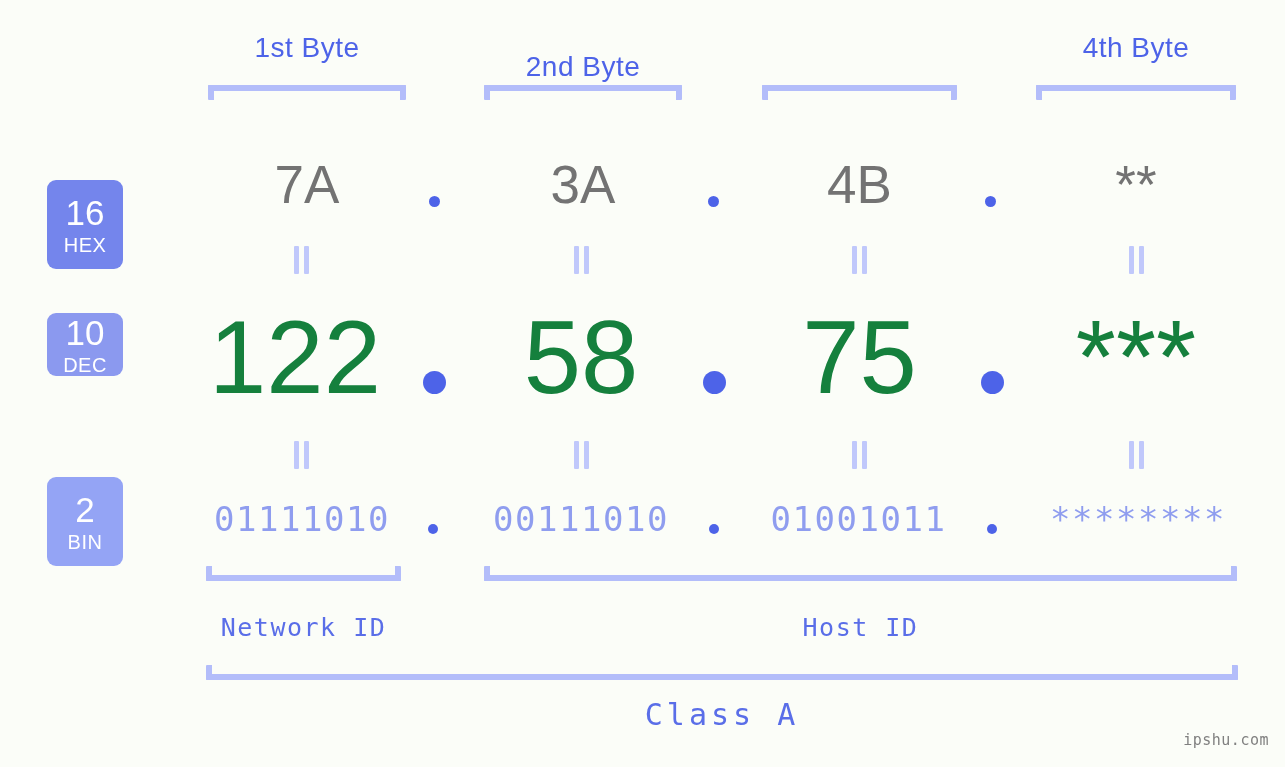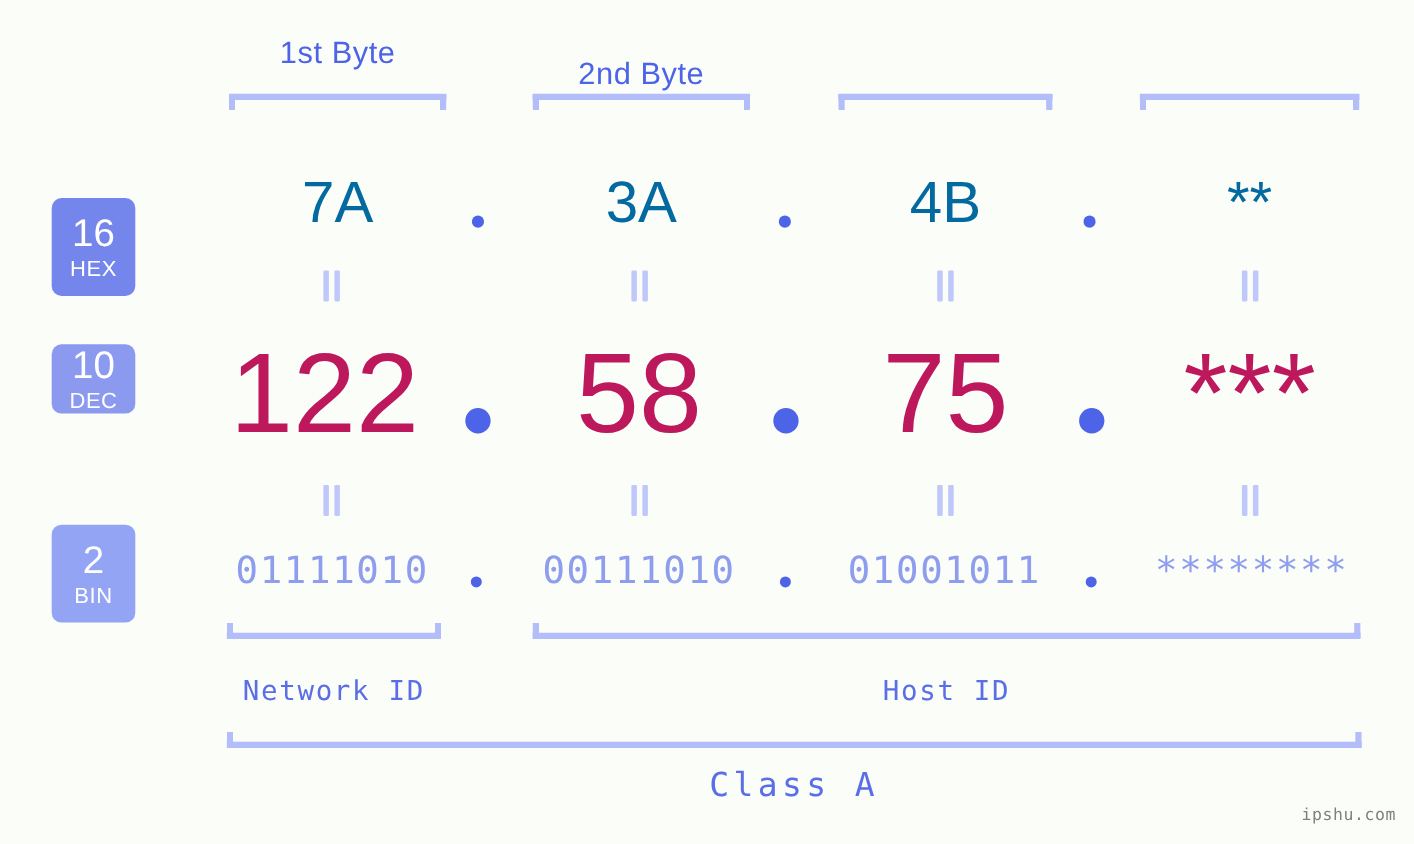--- a/index.html
+++ b/index.html
@@ -64,29 +64,29 @@
   #badge-bin{ top:477px; height:89px; background:#94a4f5; }
 
   
   .val{
     position:absolute;
     text-align:center;
     white-space:nowrap;
   }
   .row-hex .val{
     font-size:53px;
-    color:#0369a1;
+    color:#737373;
     font-family:"Liberation Sans", sans-serif;
     top:155px;
     line-height:60px;
     font-weight:400;
   }
   .row-dec .val{
     font-size:103px;
-    color:#be185d;
+    color:#15803d;
     font-family:"Liberation Sans", sans-serif;
     top:300px;
     line-height:115px;
     font-weight:400;
   }
   .row-bin .val{
     font-size:34px;
     color:#8f9def;
     font-family:"DejaVu Sans Mono", monospace;
     top:498px;
@@ -159,20 +159,23 @@
 </head>
 <body>
 
 <div id="stage">
 
   <div class="byte-label" style="left:208px; width:198px;">
     <span>1st Byte</span>
   </div>
   <div class="byte-label" style="left:484px; width:198px;margin-top:19px;">
     <span>2nd Byte</span>
+  </div>
+  <div class="byte-label" style="left:1036px; width:200px;">
+    <span>4th Byte</span>
   </div>
 
   <div class="bracket-top" style="left:208px; top:85px; width:198px;"></div>
   <div class="bracket-top" style="left:484px; top:85px; width:198px;"></div>
   <div class="bracket-top" style="left:762px; top:85px; width:195px;"></div>
   <div class="bracket-top" style="left:1036px; top:85px; width:200px;"></div>
 
   <div class="badge" id="badge-hex">
     <span class="num">16</span>
     <span class="nm">HEX</span>

